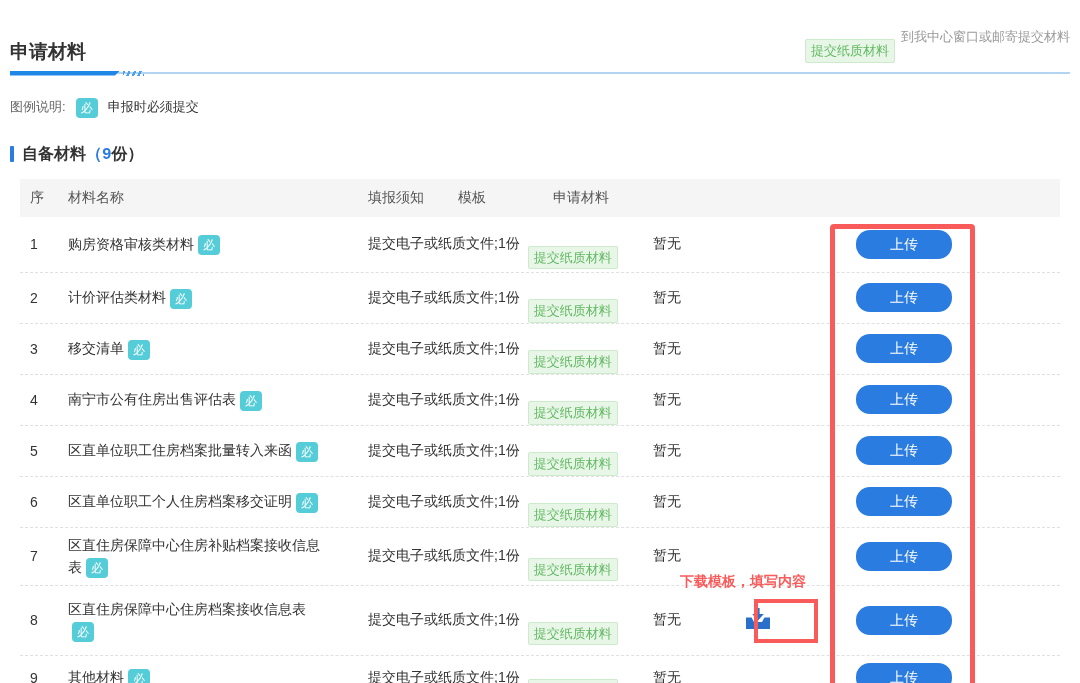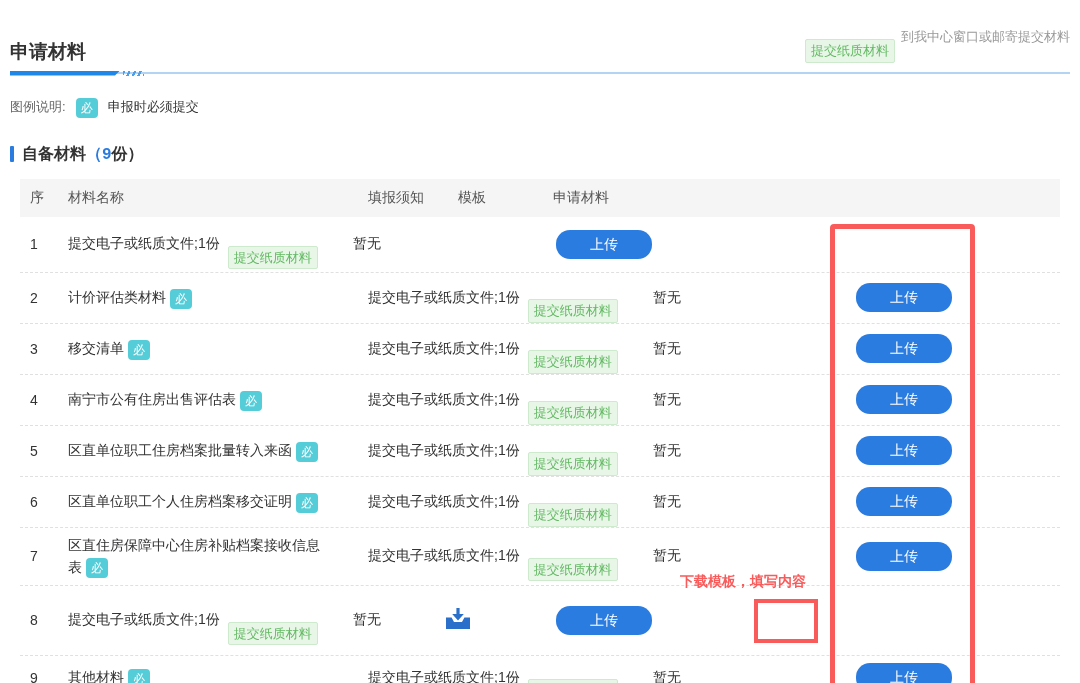--- a/index.html
+++ b/index.html
@@ -114,20 +114,23 @@
     <div class="thead">
       <div class="c-no">序</div>
       <div class="c-name">材料名称</div>
       <div class="c-not">填报须知</div>
       <div class="c-tpl">模板</div>
       <div class="c-up">申请材料</div>
     </div>
 
     <div class="trow h56">
       <div class="c-no">1</div>
+      <div class="c-name">
+        <div class="name-inner"><span>购房资格审核类材料</span><span class="req-badge">必</span></div>
+      </div>
       <div class="c-req">
         <span>提交电子或纸质文件;1份</span>
         <span class="green-badge">提交纸质材料</span>
       </div>
       <div class="c-not">暂无</div>
       <div class="c-tpl"></div>
       <div class="c-up">
         <button class="upload-btn">上传</button>
       </div>
     </div>
@@ -223,20 +226,23 @@
       </div>
       <div class="c-not">暂无</div>
       <div class="c-tpl"></div>
       <div class="c-up">
         <button class="upload-btn">上传</button>
       </div>
     </div>
 
     <div class="trow h70">
       <div class="c-no">8</div>
+      <div class="c-name">
+        <div class="name-inner"><span>区直住房保障中心住房档案接收信息表</span><span class="req-badge">必</span></div>
+      </div>
       <div class="c-req">
         <span>提交电子或纸质文件;1份</span>
         <span class="green-badge">提交纸质材料</span>
       </div>
       <div class="c-not">暂无</div>
       <div class="c-tpl">
         <button class="tpl-btn">
           <span>
             <svg width="26" height="22" viewBox="0 0 26 22" aria-hidden="true">
               <path d="M11.4 0 h3.2 v6 h4.2 L13 12.4 7.2 6 h4.2 z" fill="#2a6fc9"></path>

